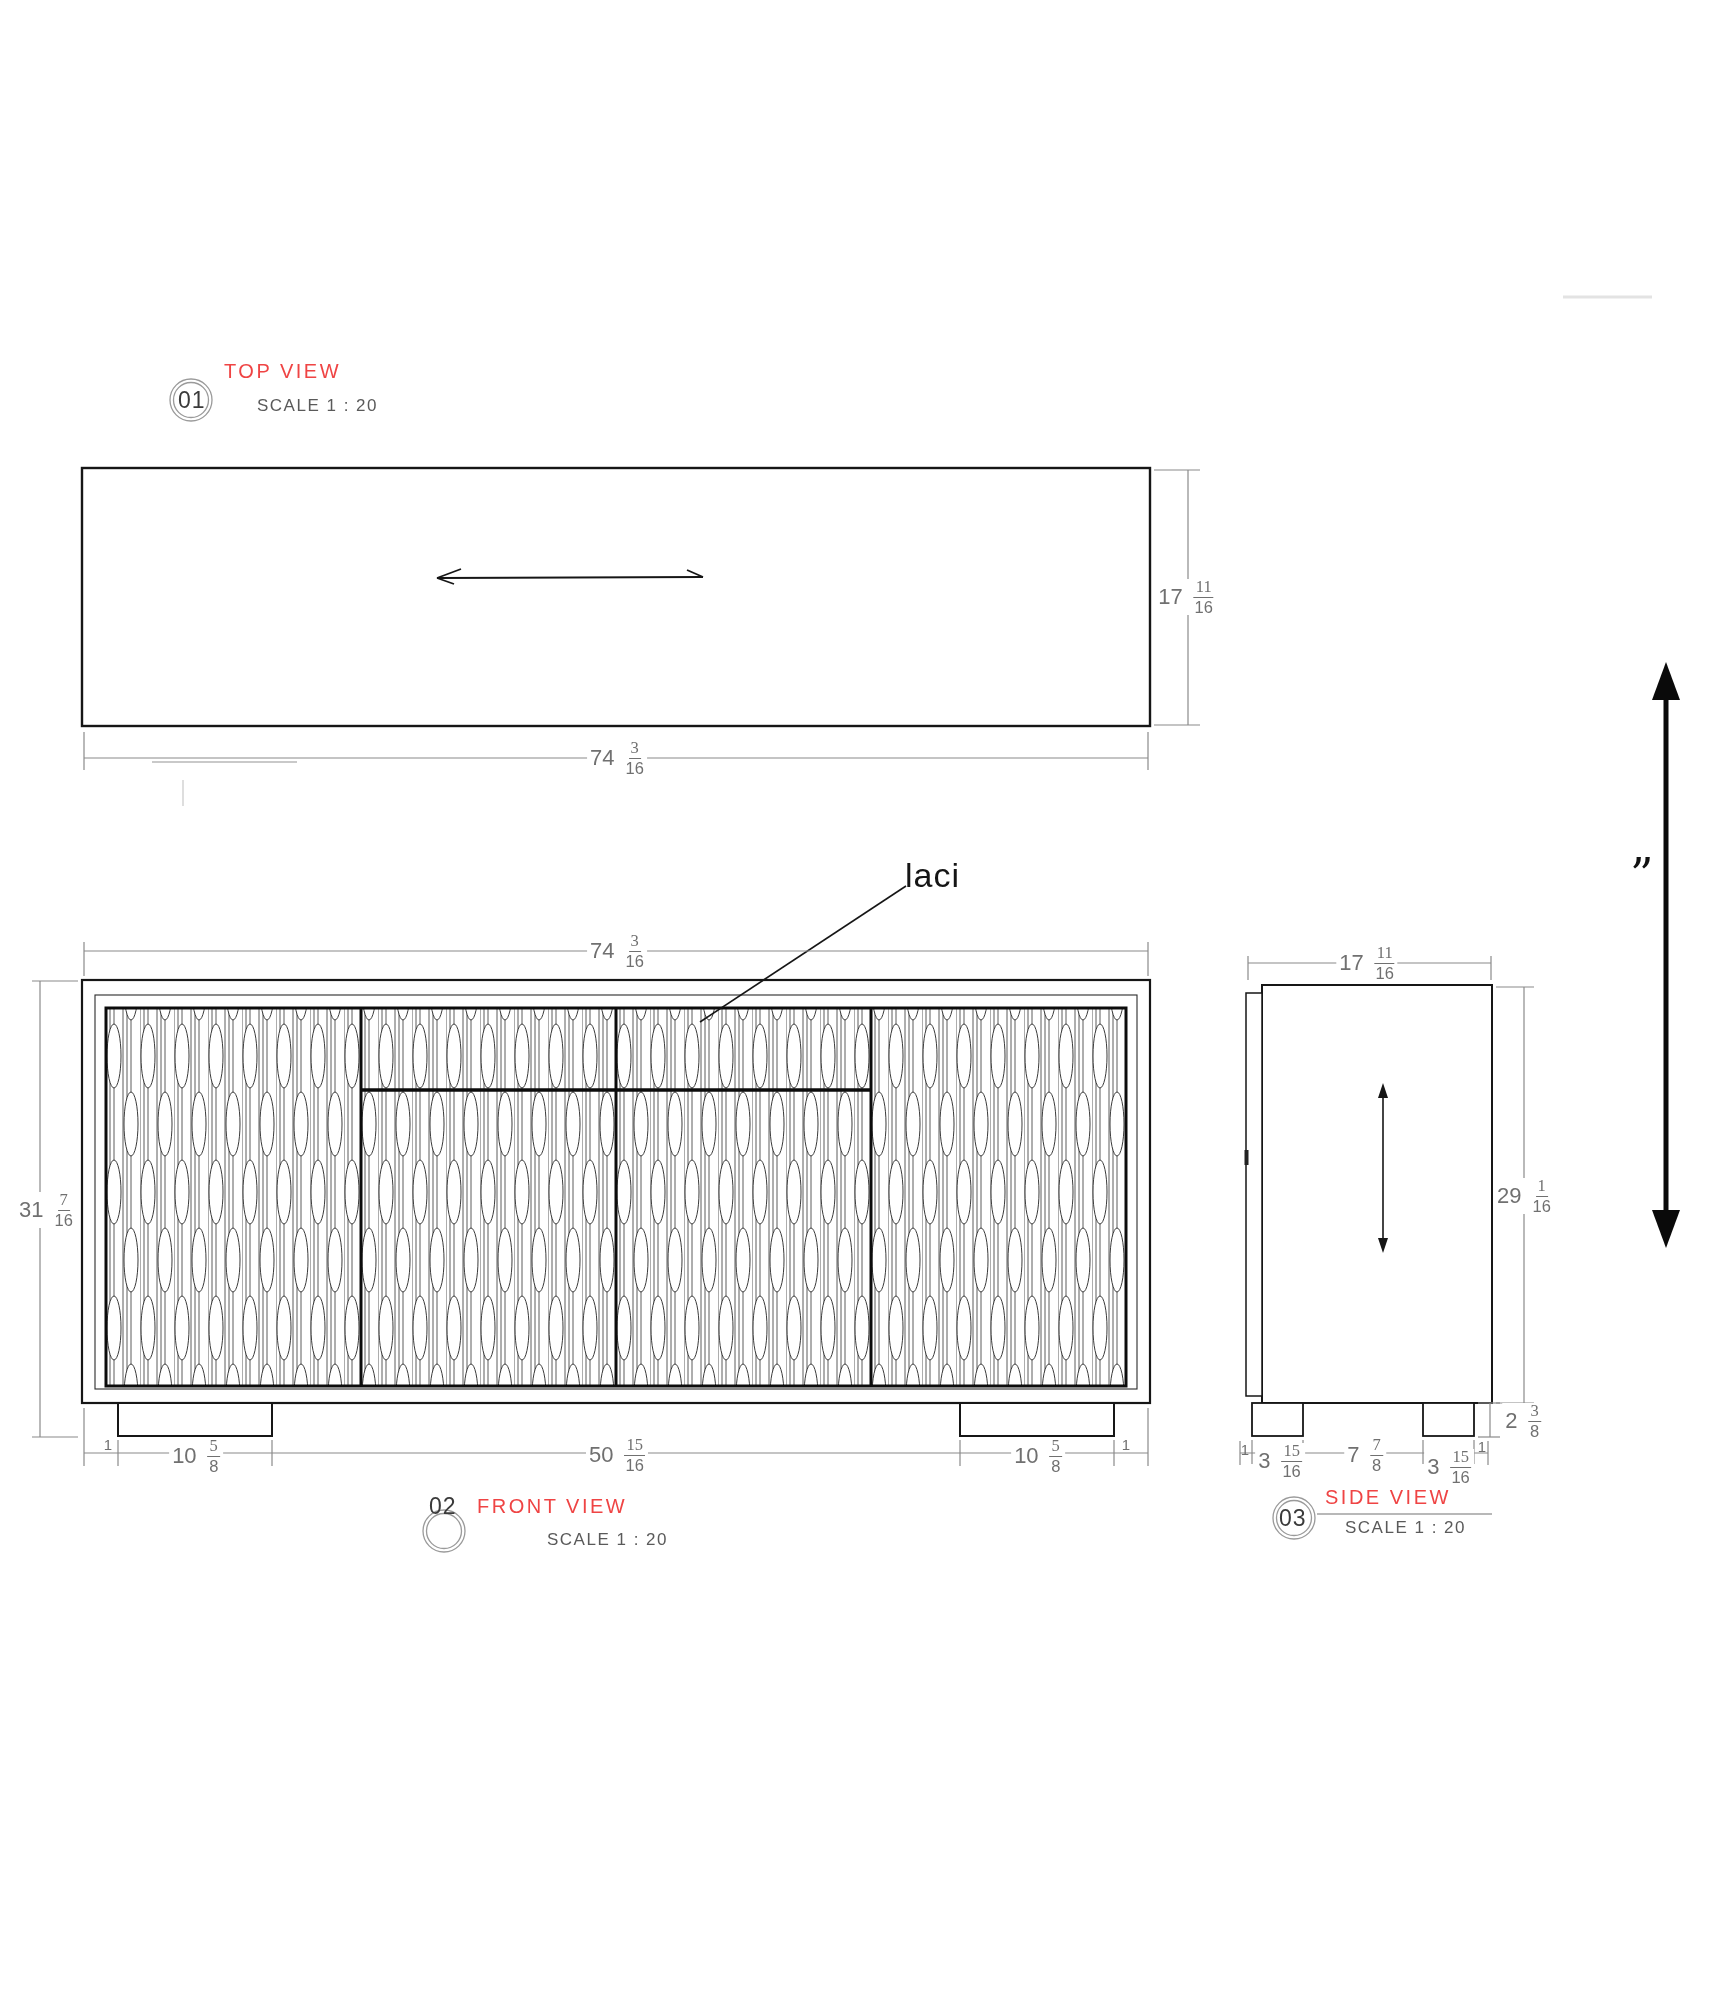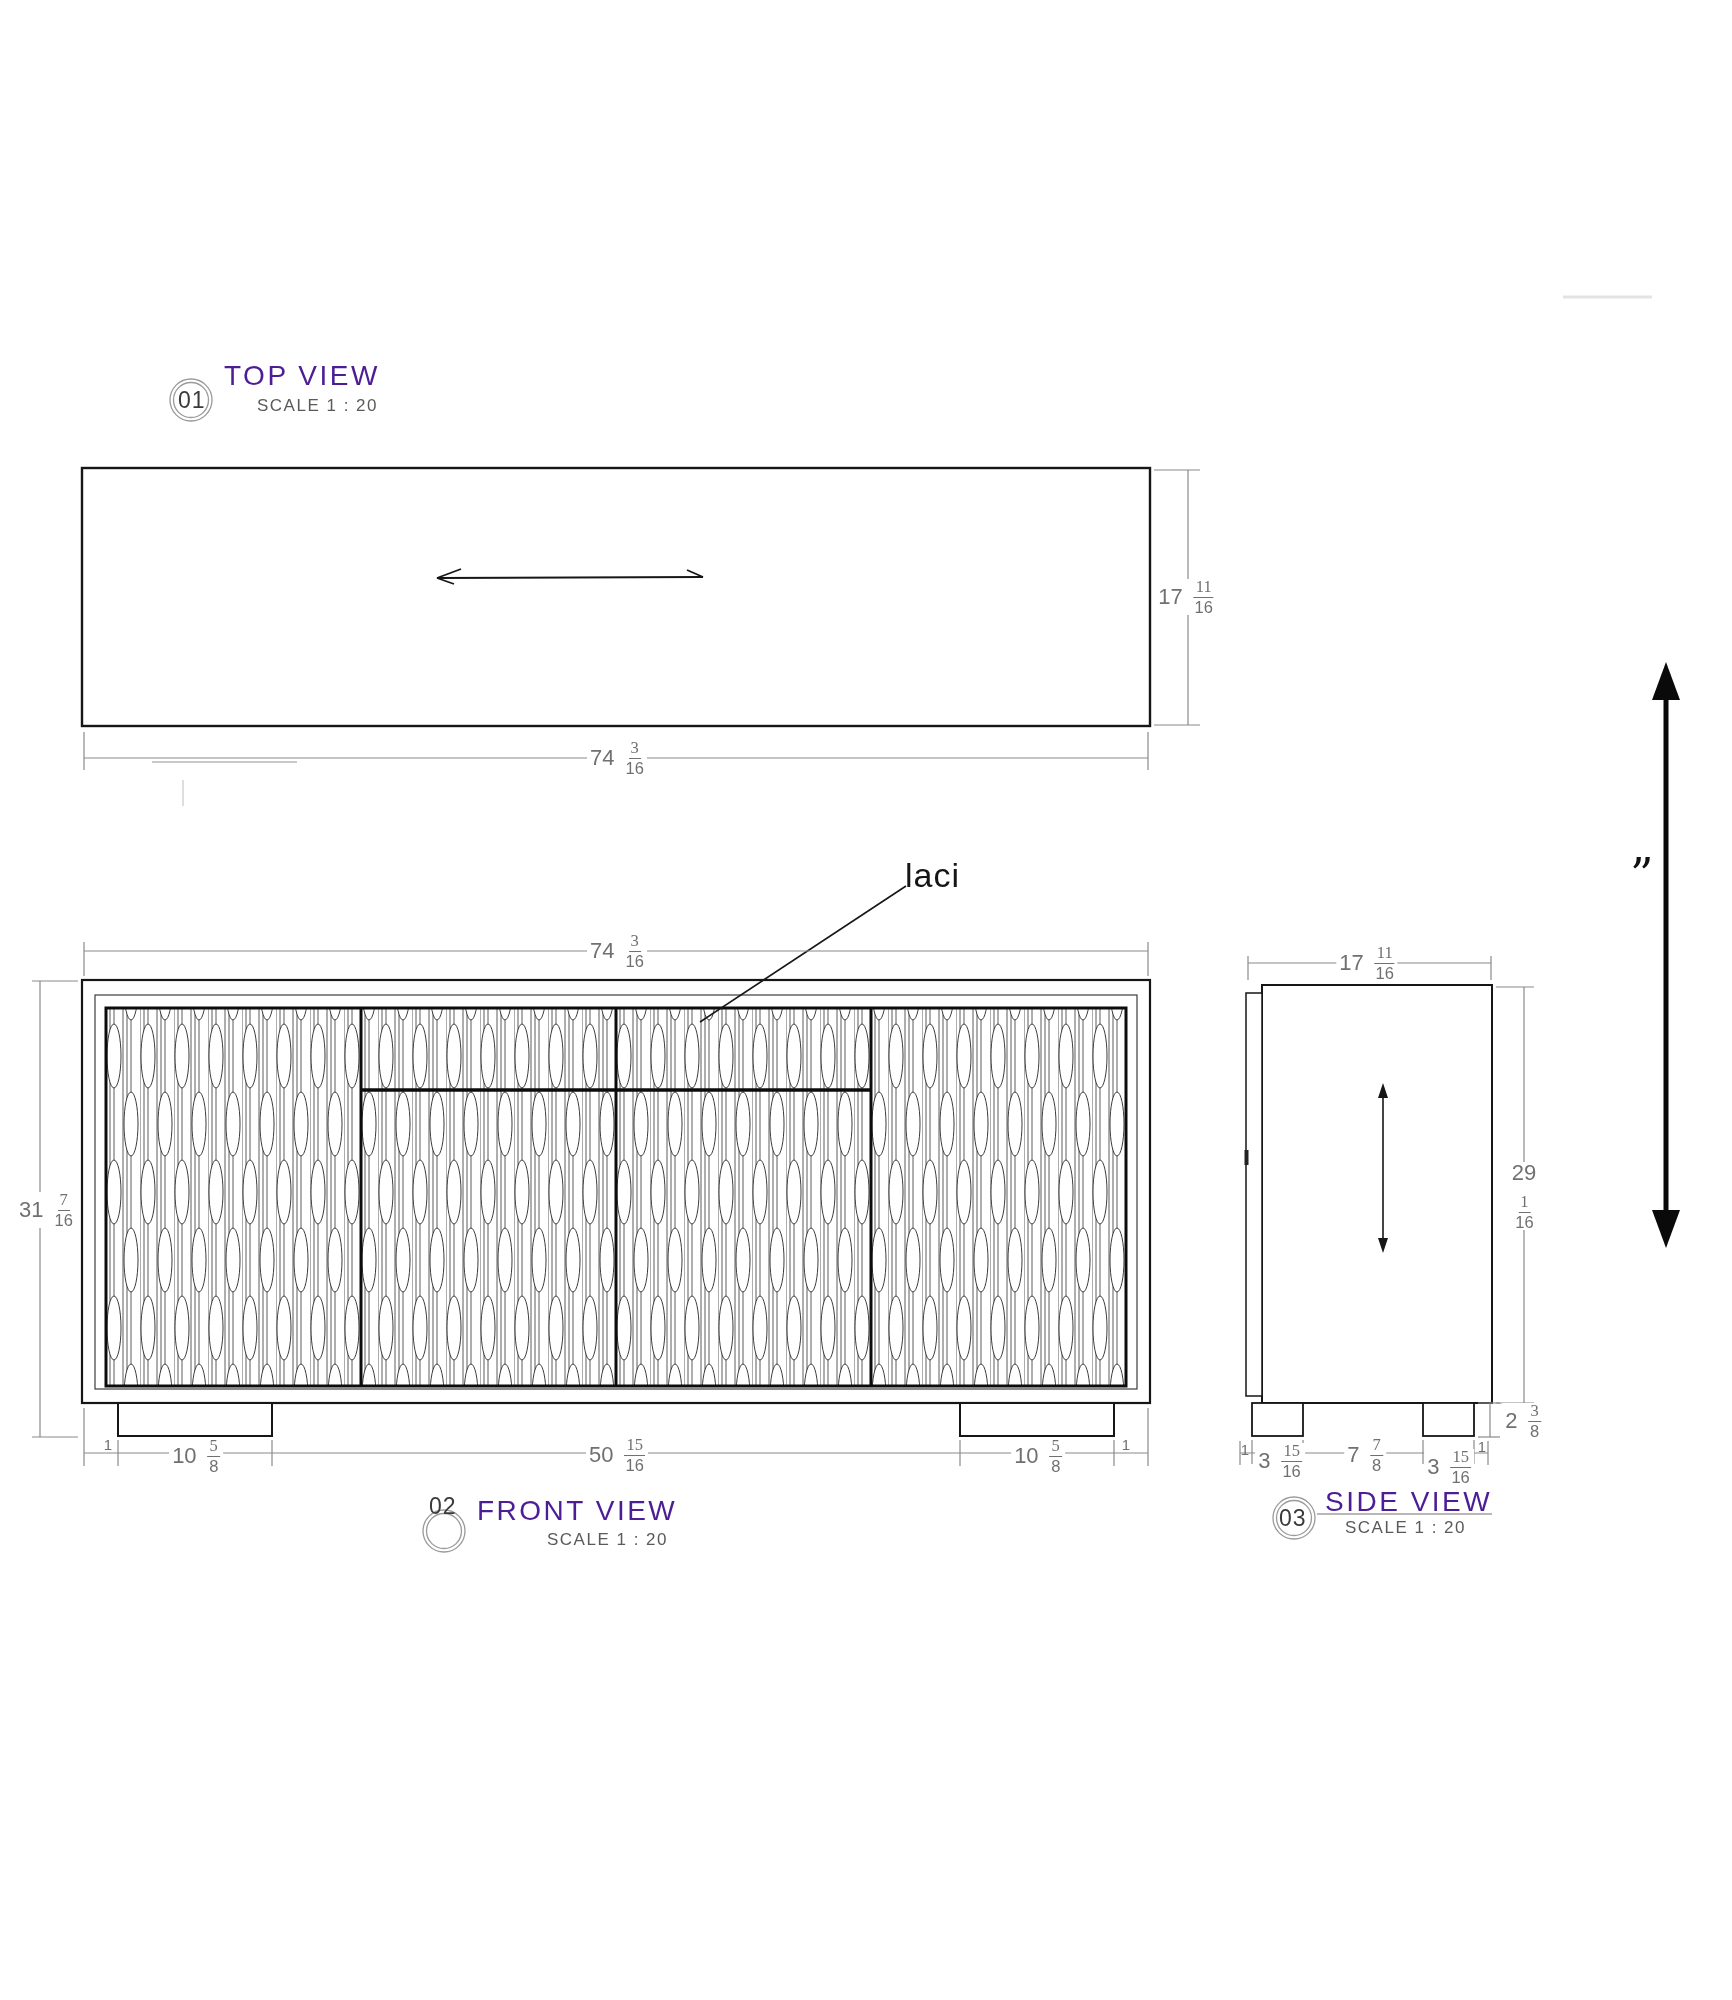--- a/index.html
+++ b/index.html
@@ -1,19 +1,19 @@
 <!DOCTYPE html>
 <html><head>
 <meta charset="utf-8">
 <style>
   html,body{margin:0;padding:0;background:#ffffff;}
   #canvas{position:relative;width:1732px;height:1752px;background:#ffffff;overflow:hidden;
           font-family:"Liberation Sans",sans-serif;}
   #linework{position:absolute;left:0;top:0;}
-  .vtitle{position:absolute;color:#4c1d95;letter-spacing:2.5px;font-size:28px;white-space:nowrap;text-align:center;}
+  .vtitle{position:absolute;color:#ef4444;letter-spacing:2.5px;font-size:20px;white-space:nowrap;text-align:center;}
   .vscale{position:absolute;color:#5a5a5a;letter-spacing:1.5px;font-size:17px;white-space:nowrap;}
   .vnum{position:absolute;color:#3a3a3a;font-size:23px;letter-spacing:1px;}
   .dim{position:absolute;transform:translate(-50%,-50%);display:flex;align-items:center;gap:10px;
        background:#ffffff;padding:0 3px;color:#707070;line-height:1;white-space:nowrap;}
   .dim .w{font-size:22px;}
   .frac{display:flex;flex-direction:column;align-items:center;font-size:16.5px;margin-left:1px;}
   .frac .n{border-bottom:1.4px solid #707070;padding:0 2px 1px;font-family:Liberation Serif, serif;}
   .frac .d{padding-top:1px;}
   .dim.sm{background:transparent;padding:0;}
   .dim.sm .w{font-size:15px;}
@@ -218,21 +218,21 @@
 <div class="dim sm" style="left:1126px;top:1444px;">
   <span class="w">1</span>
 </div>
 <div class="dim" style="left:1367px;top:963px;">
   <span class="w">17</span>
   <span class="frac">
         <span class="n">11</span>
         <span class="d">16</span>
       </span>
 </div>
-<div class="dim" style="left:1524px;top:1196px;flex-direction:column;">
+<div class="dim" style="left:1524px;top:1196px;">
   <span class="w">29</span>
   <span class="frac">
         <span class="n">1</span>
         <span class="d">16</span>
       </span>
 </div>
 <div class="dim" style="left:1523px;top:1421px;">
   <span class="w">2</span>
   <span class="frac">
         <span class="n">3</span>

